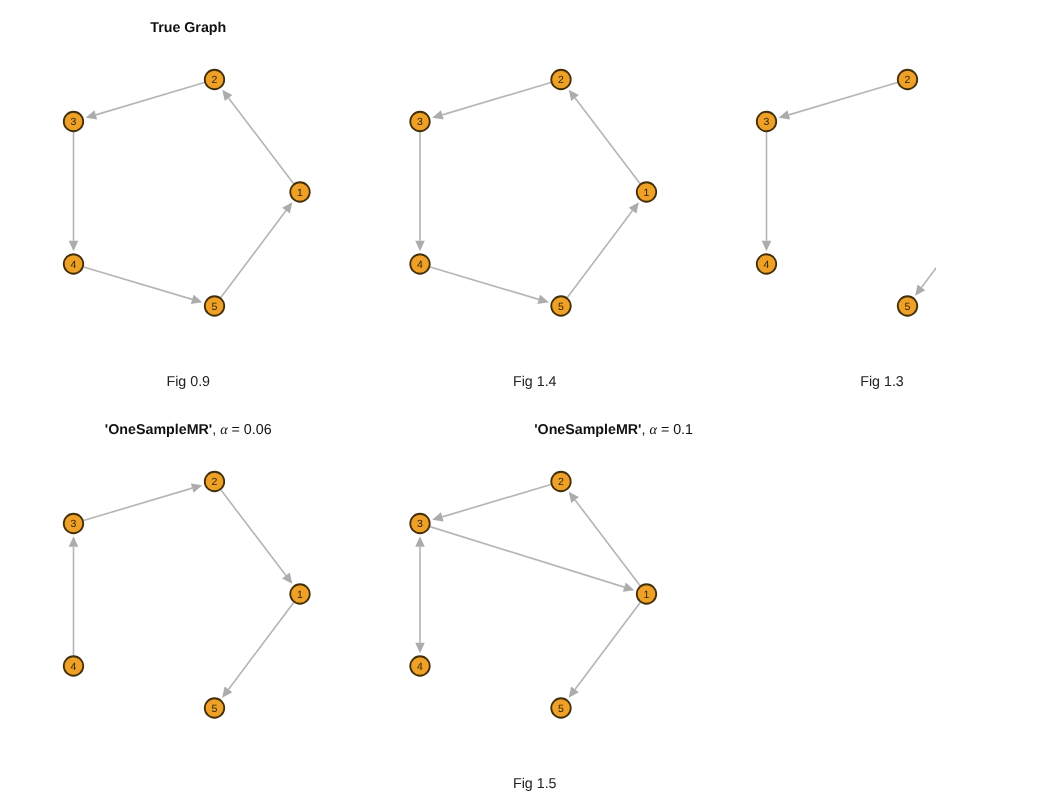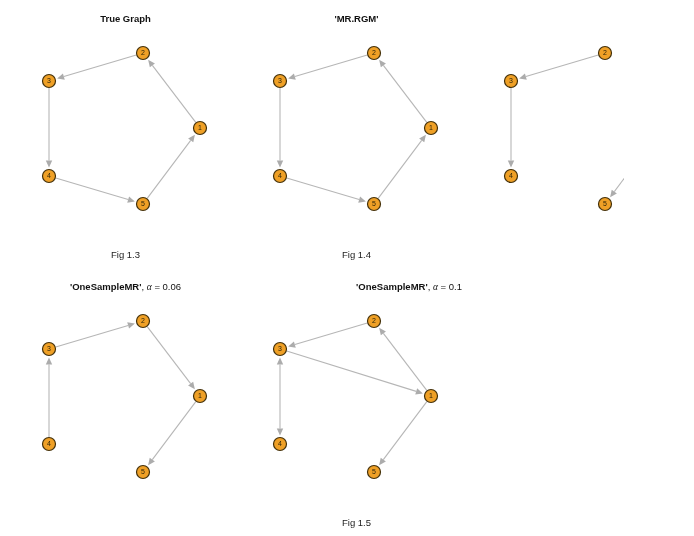--- a/index.html
+++ b/index.html
@@ -64,21 +64,21 @@
           <circle cx="143" cy="53" r="6.5" fill="#efa026" stroke="#43300a" stroke-width="1.2"></circle>
           <text x="143" y="55.4" text-anchor="middle" font-size="7" font-family="&quot;Liberation Sans&quot;, sans-serif" fill="#2e2408">2</text>
           <circle cx="49" cy="81" r="6.5" fill="#efa026" stroke="#43300a" stroke-width="1.2"></circle>
           <text x="49" y="83.4" text-anchor="middle" font-size="7" font-family="&quot;Liberation Sans&quot;, sans-serif" fill="#2e2408">3</text>
           <circle cx="49" cy="176" r="6.5" fill="#efa026" stroke="#43300a" stroke-width="1.2"></circle>
           <text x="49" y="178.4" text-anchor="middle" font-size="7" font-family="&quot;Liberation Sans&quot;, sans-serif" fill="#2e2408">4</text>
           <circle cx="143" cy="204" r="6.5" fill="#efa026" stroke="#43300a" stroke-width="1.2"></circle>
           <text x="143" y="206.4" text-anchor="middle" font-size="7" font-family="&quot;Liberation Sans&quot;, sans-serif" fill="#2e2408">5</text>
         </svg>
       <div class="gtitle" style="color: rgb(17, 17, 17);"><b>True Graph</b><span></span><span class="alpha"></span><span></span></div>
-      <figcaption class="caption" style="color: rgb(34, 34, 34);">Fig 1.3</figcaption>
+      <figcaption class="caption" style="color: rgb(34, 34, 34);">Fig 0.9</figcaption>
     </figure>
 
     <figure class="panel">
       <svg class="plot" width="231" height="268" viewBox="0 0 231 268">
           <line x1="195.7644171272651" y1="122.42686464113828" x2="152.37879064677014" y2="65.34051400890809" stroke="#b6b6b6" stroke-width="1.1"></line>
           <polygon points="148.14320777403523,59.76737865004637 154.92650966796407,63.404247552800705 149.83107162557621,67.27678046501548" fill="#acacac"></polygon>
           <line x1="136.29130021489613" y1="54.99833610620116" x2="63.85497809558716" y2="76.57511290769745" stroke="#b6b6b6" stroke-width="1.1"></line>
           <polygon points="57.14627831048328,78.5734490138986 62.94145301846663,73.50827872022138 64.76850317270768,79.6419470951735" fill="#acacac"></polygon>
           <line x1="49" y1="88" x2="49" y2="160.5" stroke="#b6b6b6" stroke-width="1.1"></line>
           <polygon points="49,167.5 45.8,160.5 52.2,160.5" fill="#acacac"></polygon>
@@ -90,21 +90,20 @@
           <text x="200" y="130.4" text-anchor="middle" font-size="7" font-family="&quot;Liberation Sans&quot;, sans-serif" fill="#2e2408">1</text>
           <circle cx="143" cy="53" r="6.5" fill="#efa026" stroke="#43300a" stroke-width="1.2"></circle>
           <text x="143" y="55.4" text-anchor="middle" font-size="7" font-family="&quot;Liberation Sans&quot;, sans-serif" fill="#2e2408">2</text>
           <circle cx="49" cy="81" r="6.5" fill="#efa026" stroke="#43300a" stroke-width="1.2"></circle>
           <text x="49" y="83.4" text-anchor="middle" font-size="7" font-family="&quot;Liberation Sans&quot;, sans-serif" fill="#2e2408">3</text>
           <circle cx="49" cy="176" r="6.5" fill="#efa026" stroke="#43300a" stroke-width="1.2"></circle>
           <text x="49" y="178.4" text-anchor="middle" font-size="7" font-family="&quot;Liberation Sans&quot;, sans-serif" fill="#2e2408">4</text>
           <circle cx="143" cy="204" r="6.5" fill="#efa026" stroke="#43300a" stroke-width="1.2"></circle>
           <text x="143" y="206.4" text-anchor="middle" font-size="7" font-family="&quot;Liberation Sans&quot;, sans-serif" fill="#2e2408">5</text>
         </svg>
-      <div class="gtitle" style="color: rgb(17, 17, 17);"><b>'MR.RGM'</b><span></span><span class="alpha"></span><span></span></div>
       <figcaption class="caption" style="color: rgb(34, 34, 34);">Fig 1.4</figcaption>
     </figure>
 
     <figure class="panel">
       <svg class="plot" width="231" height="268" viewBox="0 0 231 268">
           <line x1="136.29130021489613" y1="54.99833610620116" x2="63.85497809558716" y2="76.57511290769745" stroke="#b6b6b6" stroke-width="1.1"></line>
           <polygon points="57.14627831048328,78.5734490138986 62.94145301846663,73.50827872022138 64.76850317270768,79.6419470951735" fill="#acacac"></polygon>
           <line x1="49" y1="88" x2="49" y2="160.5" stroke="#b6b6b6" stroke-width="1.1"></line>
           <polygon points="49,167.5 45.8,160.5 52.2,160.5" fill="#acacac"></polygon>
           <line x1="195.8" y1="133.6" x2="152.29999999999998" y2="191.6" stroke="#b6b6b6" stroke-width="1.1"></line>
@@ -113,20 +112,21 @@
           <text x="200" y="130.4" text-anchor="middle" font-size="7" font-family="&quot;Liberation Sans&quot;, sans-serif" fill="#2e2408">1</text>
           <circle cx="143" cy="53" r="6.5" fill="#efa026" stroke="#43300a" stroke-width="1.2"></circle>
           <text x="143" y="55.4" text-anchor="middle" font-size="7" font-family="&quot;Liberation Sans&quot;, sans-serif" fill="#2e2408">2</text>
           <circle cx="49" cy="81" r="6.5" fill="#efa026" stroke="#43300a" stroke-width="1.2"></circle>
           <text x="49" y="83.4" text-anchor="middle" font-size="7" font-family="&quot;Liberation Sans&quot;, sans-serif" fill="#2e2408">3</text>
           <circle cx="49" cy="176" r="6.5" fill="#efa026" stroke="#43300a" stroke-width="1.2"></circle>
           <text x="49" y="178.4" text-anchor="middle" font-size="7" font-family="&quot;Liberation Sans&quot;, sans-serif" fill="#2e2408">4</text>
           <circle cx="143" cy="204" r="6.5" fill="#efa026" stroke="#43300a" stroke-width="1.2"></circle>
           <text x="143" y="206.4" text-anchor="middle" font-size="7" font-family="&quot;Liberation Sans&quot;, sans-serif" fill="#2e2408">5</text>
         </svg>
+      <figcaption class="caption" style="color: rgb(34, 34, 34);">Fig 1.3</figcaption>
     </figure>
 
     <figure class="panel">
       <svg class="plot" width="231" height="268" viewBox="0 0 231 268">
           <line x1="55.708699785103875" y1="79.00166389379885" x2="128.14502190441286" y2="57.42488709230256" stroke="#b6b6b6" stroke-width="1.1"></line>
           <polygon points="134.85372168951673,55.426550986101404 129.0585469815334,60.49172127977862 127.23149682729233,54.3580529048265" fill="#acacac"></polygon>
           <line x1="147.2355828727349" y1="58.57313535886172" x2="190.62120935322986" y2="115.65948599109191" stroke="#b6b6b6" stroke-width="1.1"></line>
           <polygon points="194.85679222596477,121.23262134995363 188.07349033203593,117.5957524471993 193.16892837442379,113.72321953498452" fill="#acacac"></polygon>
           <line x1="195.8" y1="133.6" x2="152.29999999999998" y2="191.6" stroke="#b6b6b6" stroke-width="1.1"></line>
           <polygon points="148.1,197.2 149.73999999999998,189.68 154.85999999999999,193.51999999999998" fill="#acacac"></polygon>

